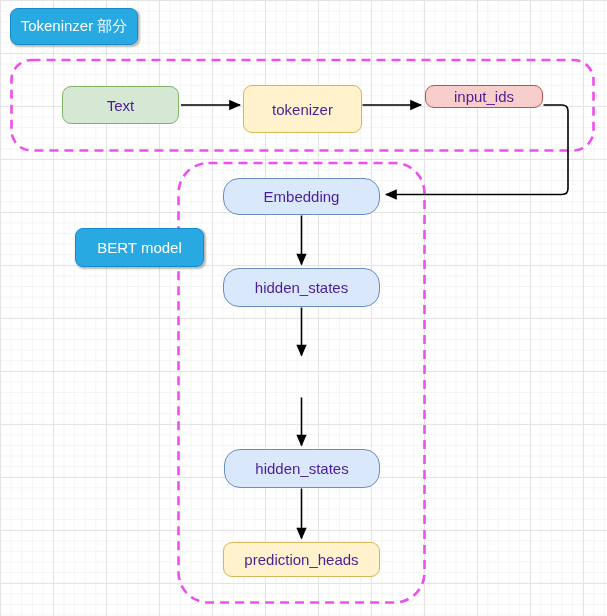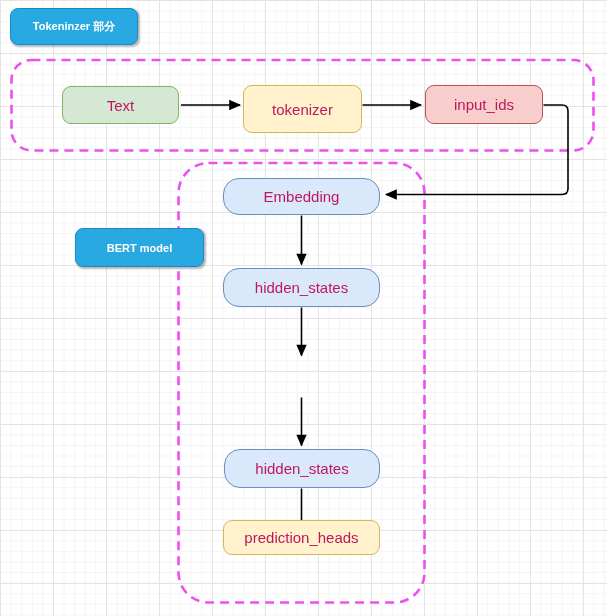--- a/index.html
+++ b/index.html
@@ -33,52 +33,52 @@
     fill:none;
     stroke:var(--edge_color,#000);
     stroke-width:1.6;
     stroke-linejoin:round;
   }
   .node{
     position:absolute;
     display:flex;align-items:center;justify-content:center;
     border-radius:9px;
     font-size:15px;
-    color:#be185d;
+    color:#4c1d95;
     box-sizing:border-box;
     border:1.4px solid #000;
     text-align:center;
     white-space:nowrap;
   }
   .node.green { background:var(--green_fill,#d5e8d4); border-color:var(--green_border,#82b366); }
   .node.yellow{ background:var(--yellow_fill,#fff2cc); border-color:var(--yellow_border,#d6b656); }
   .node.red   { background:var(--red_fill,#f8cecc);   border-color:var(--red_border,#b85450); }
   .node.blue  { background:var(--blue_fill,#dae8fc);  border-color:var(--blue_border,#6c8ebf);border-radius:16px; }
   .section-label{
     position:absolute;
     display:flex;align-items:center;justify-content:center;
     border-radius:8px;
-    font-size:11px;
-    font-weight:700;
+    font-size:15px;
+    font-weight:400;
     color:#ffffff;
     box-sizing:border-box;
     background:var(--label_fill,#29a9e1);
     border:1.4px solid var(--label_border,#1789ce);
     box-shadow:1.5px 1.5px 2px rgba(0,0,0,0.28);
     white-space:nowrap;
   }
   
   #node-text        { left:62px;  top:86px;  width:117px; height:38px; }
   #node-tokenizer   { left:243px; top:85px;  width:119px; height:48px; }
-  #node-input-ids   { left:425px; top:85px;  width:118px; height:39px; }
+  #node-input-ids   { left:425px; top:85px;  width:118px; height:23px; }
   #node-embedding   { left:223px; top:178px; width:157px; height:37px; }
   #node-hs-top      { left:223px; top:268px; width:157px; height:39px; }
   #node-encoder     { left:223px; top:359px; width:157px; height:38px; }
   #node-hs-bottom   { left:224px; top:449px; width:156px; height:39px; }
-  #node-pred-heads  { left:223px; top:520px; width:157px; height:35px; }
+  #node-pred-heads  { left:223px; top:542px; width:157px; height:35px; }
   #label-tokenizer-section{ left:10px; top:8px;   width:128px; height:37px; }
   #label-bert-model       { left:75px; top:228px; width:129px; height:39px;text-align:center; }
 </style>
 </head>
 <body>
 
 <div id="canvas">
 
   <svg class="overlay" viewBox="0 0 607 616">
     <defs>

